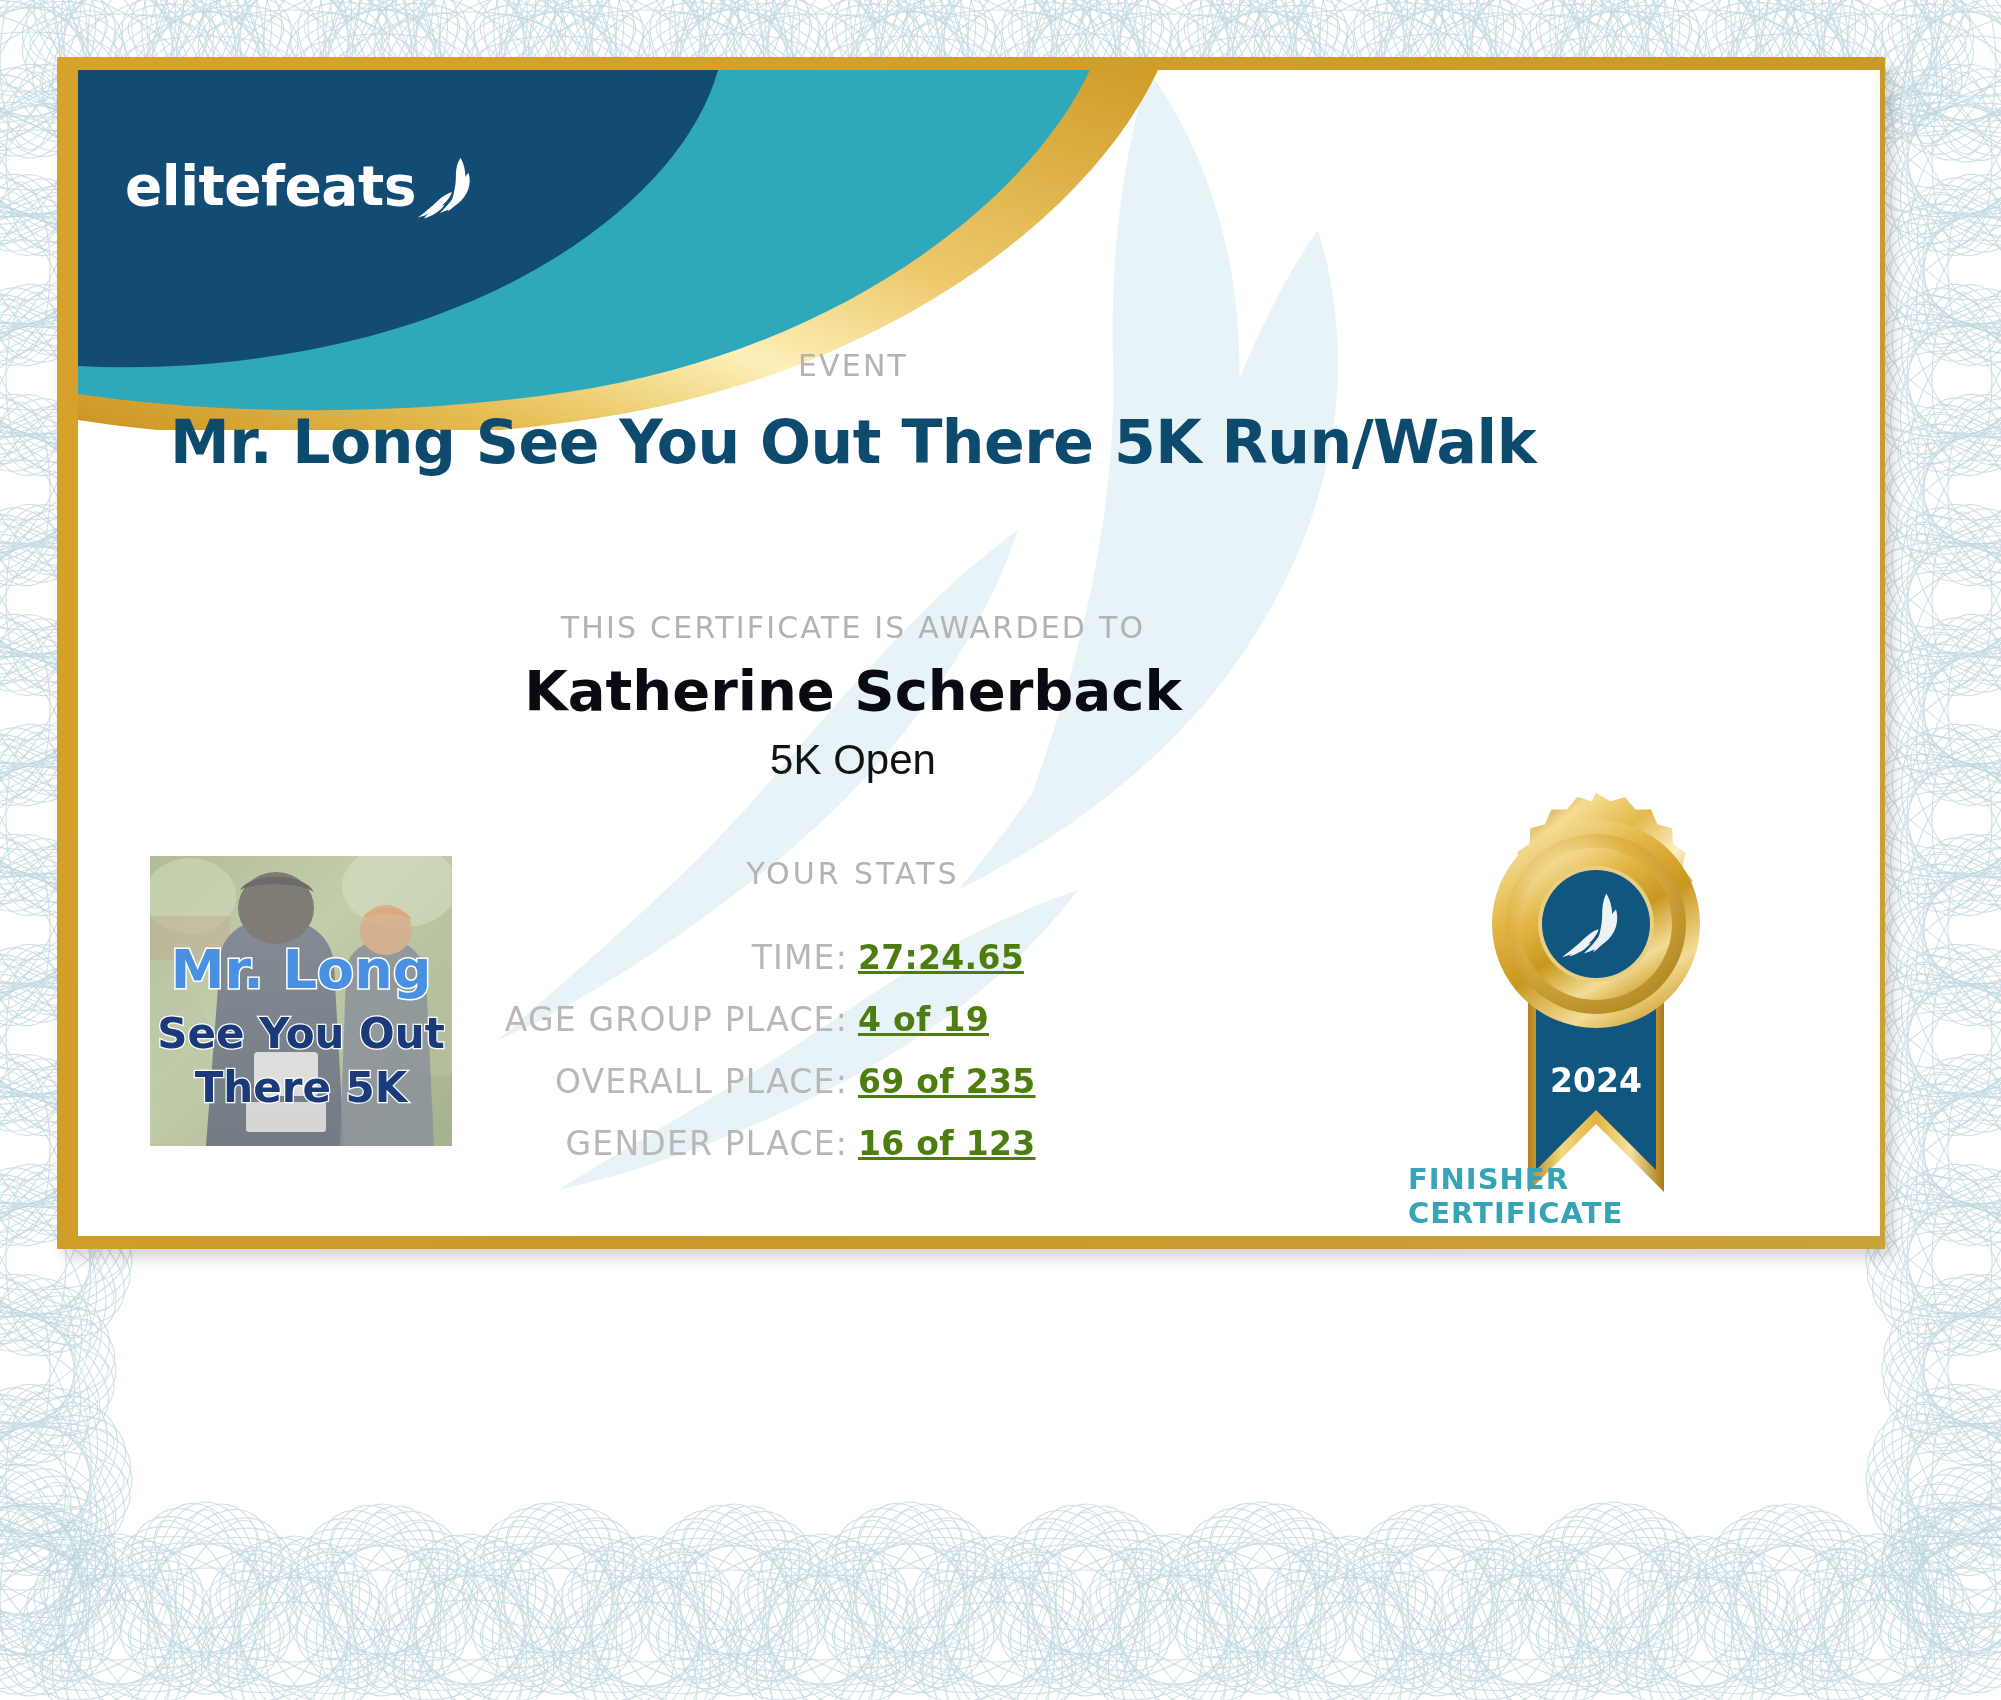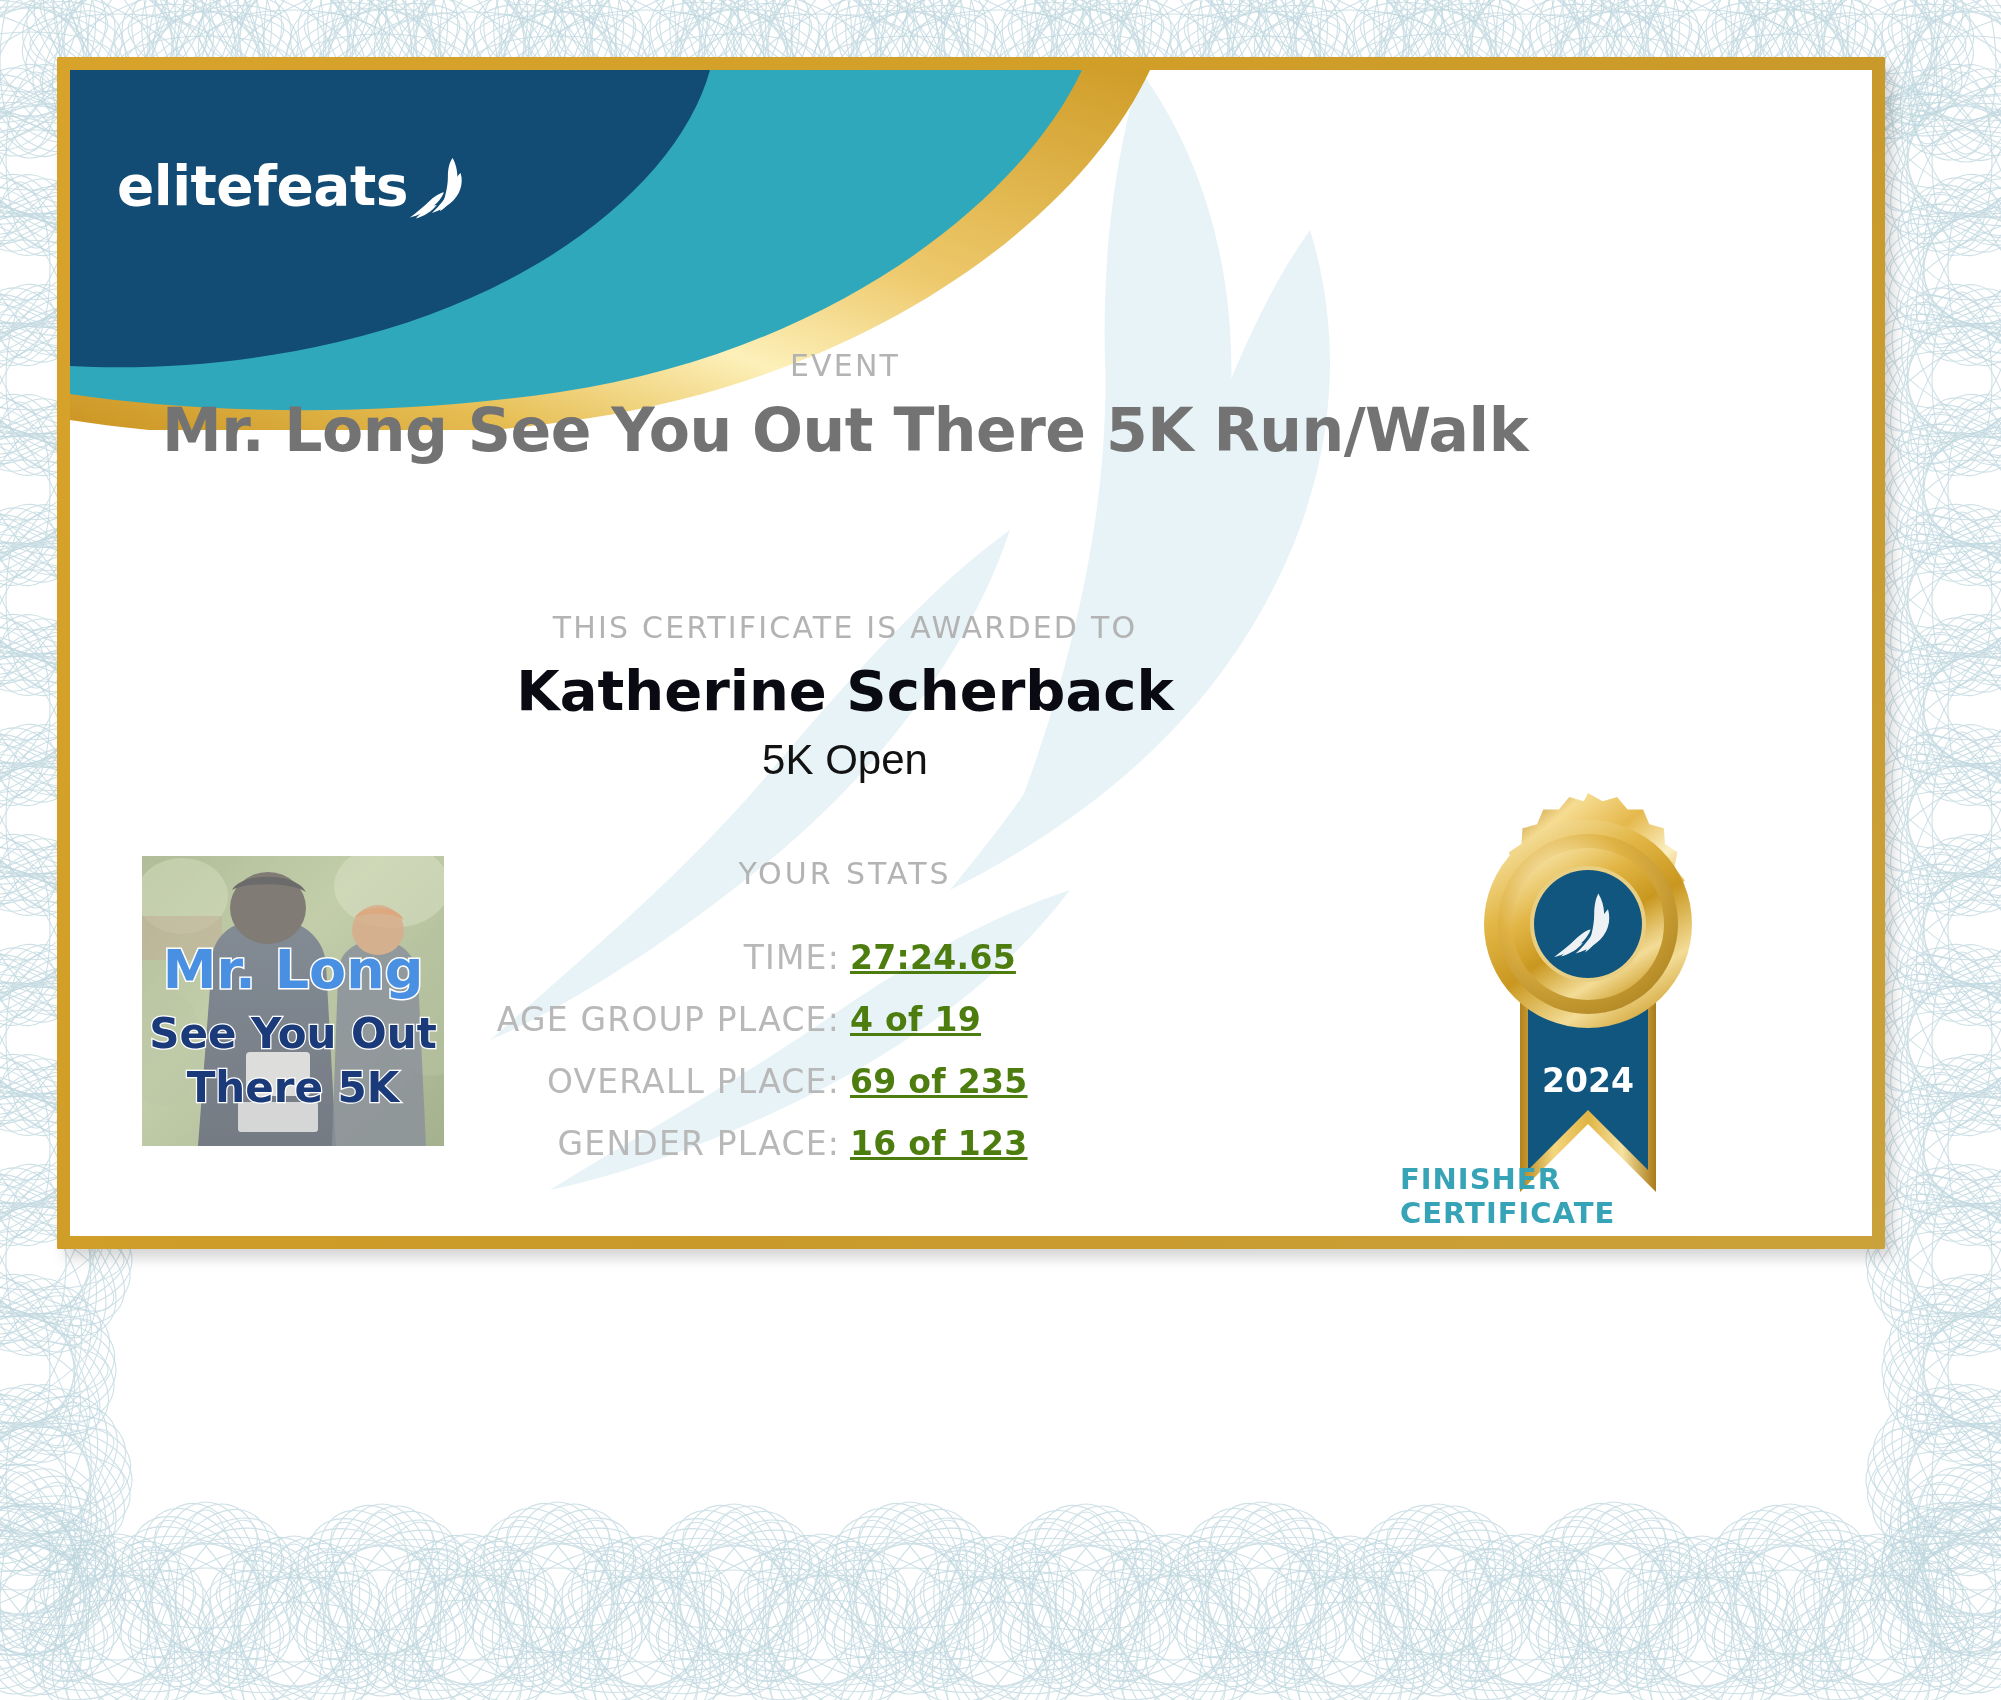--- a/index.html
+++ b/index.html
@@ -40,20 +40,21 @@
     box-shadow: 8px 9px 14px rgba(0,0,0,0.17);
     border-radius: 1px;
   }
 
   #sheet {
     position: relative;
     width: 100%;
     height: 100%;
     background: #ffffff;
     overflow: hidden;
+    margin-left: 8px;
   }
 
   
   #watermark {
     position: absolute;
     left: 380px;
     top: -40px;
     width: 1060px;
     height: 1240px;
     opacity: 1;
@@ -104,23 +105,23 @@
     color: #b3b3b3;
     font-family: "DejaVu Sans", sans-serif;
     font-size: 30px;
     font-weight: 400;
     letter-spacing: 2.2px;
     text-align: center;
   }
 
   #event-label   { position: absolute; left: 0; top: 278px; width: 1550px; }
   #event-name {
-    position: absolute; left: 0; top: 325px; width: 1550px;
+    position: absolute; left: 0; top: 337px; width: 1550px;
     text-align: center;
-    color: #737373;
+    color: #0c4a6e;
     font-family: "DejaVu Sans", sans-serif;
     font-size: 60px;
     font-weight: 700;
     letter-spacing: -0.5px;
     white-space: nowrap;
   }
 
   #awarded-label { position: absolute; left: 0; top: 540px; width: 1550px; }
   #recipient {
     position: absolute; left: 0; top: 588px; width: 1550px;

